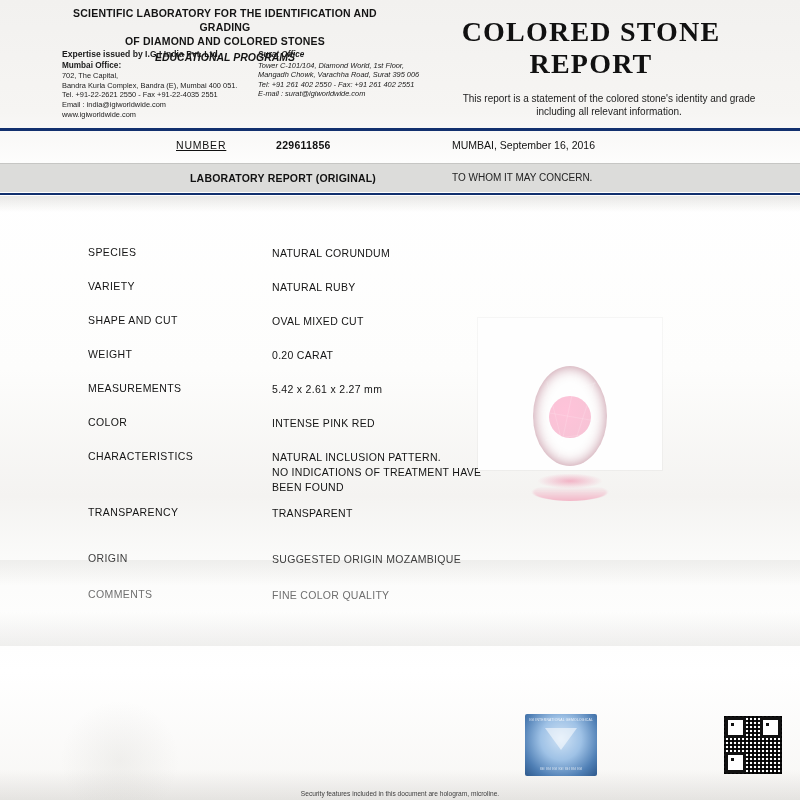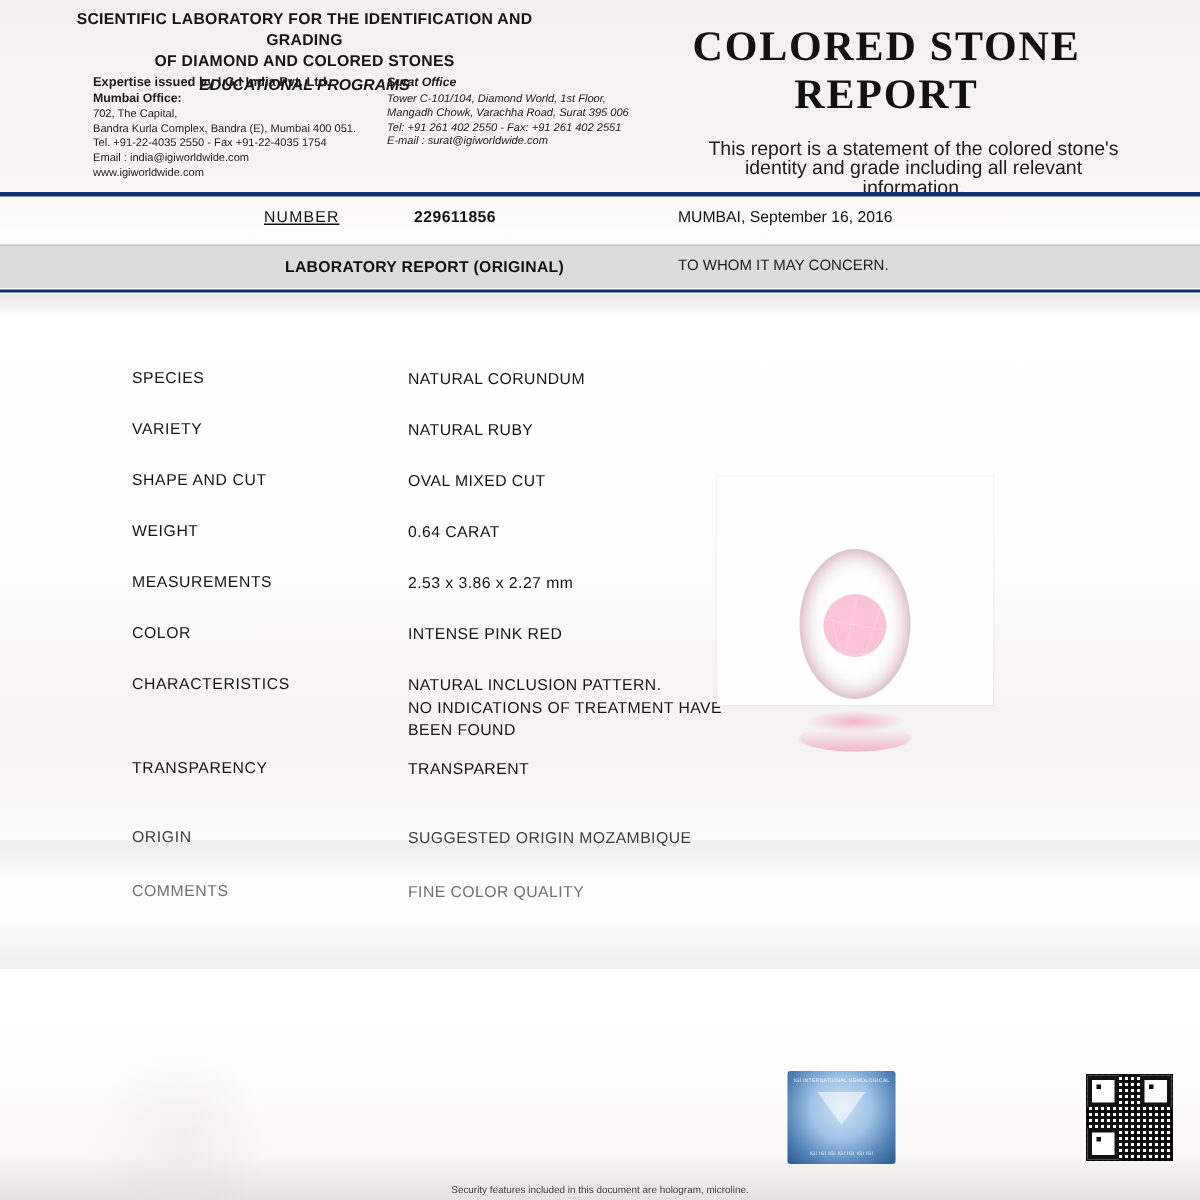--- a/index.html
+++ b/index.html
@@ -35,21 +35,21 @@
   .band.b4 { top: 770px; height: 30px; background: linear-gradient(180deg, rgba(255,255,255,0), rgba(195,193,189,.35)); }
 
   .header {
     position: absolute;
     left: 0; top: 0;
     width: 800px;
     height: 128px;
   }
   .hdr-left {
     position: absolute;
-    left: 38px; top: 6px;
+    left: 60px; top: 6px;
     width: 330px;
     text-align: center;
   }
   .hdr-left .l1 {
     font-size: 10.5px;
     font-weight: bold;
     letter-spacing: .2px;
     line-height: 14px;
     color: #141414;
   }
@@ -70,21 +70,21 @@
   .hdr-right .title {
     font-family: "Liberation Serif", serif;
     font-size: 28px;
     font-weight: bold;
     letter-spacing: 1.2px;
     line-height: 32px;
     color: #111;
   }
   .hdr-right .statement {
     margin-top: 12px;
-    font-size: 13px;
+    font-size: 10px;
     line-height: 13px;
     color: #1c1c1c;
     margin-left: 36px;
   }
 
   .office {
     position: absolute;
     font-size: 7.4px;
     line-height: 9.6px;
     color: #1a1a1a;
@@ -342,21 +342,21 @@
       <div class="title" style="white-space:pre-line">COLORED STONE
 REPORT</div>
       <div class="statement">This report is a statement of the colored stone's identity and grade including all relevant information.</div>
     </div>
 
     <div class="office left">
       <span class="oname">Expertise issued by I.G.I India Pvt. Ltd.</span>
       <span class="osub">Mumbai Office:</span>
       <div>702, The Capital,</div>
       <div>Bandra Kurla Complex, Bandra (E), Mumbai 400 051.</div>
-      <div>Tel. +91-22-4035 2550 - Fax +91-22-4035 1754</div>
+      <div>Tel. +91-22-2621 2550 - Fax +91-22-4035 2551</div>
       <div>Email : india@igiworldwide.com</div>
       <div>www.igiworldwide.com</div>
     </div>
 
     <div class="office right">
       <span class="osub">Surat Office</span>
       <div>Tower C-101/104, Diamond World, 1st Floor,</div>
       <div>Mangadh Chowk, Varachha Road, Surat 395 006</div>
       <div>Tel: +91 261 402 2550 - Fax: +91 261 402 2551</div>
       <div>E-mail : surat@igiworldwide.com</div>
@@ -386,25 +386,25 @@
     <div class="row">
       <span class="k">VARIETY</span>
       <span class="v">NATURAL RUBY</span>
     </div>
     <div class="row">
       <span class="k">SHAPE AND CUT</span>
       <span class="v">OVAL MIXED CUT</span>
     </div>
     <div class="row">
       <span class="k">WEIGHT</span>
-      <span class="v">0.64 CARAT</span>
+      <span class="v">0.20 CARAT</span>
     </div>
     <div class="row">
       <span class="k">MEASUREMENTS</span>
-      <span class="v">2.53 x 3.86 x 2.27 mm</span>
+      <span class="v">5.42 x 2.61 x 2.27 mm</span>
     </div>
     <div class="row">
       <span class="k">COLOR</span>
       <span class="v">INTENSE PINK RED</span>
     </div>
     <div class="row tall">
       <span class="k">CHARACTERISTICS</span>
       <span class="v" style="white-space:pre-line">NATURAL INCLUSION PATTERN.
 NO INDICATIONS OF TREATMENT HAVE
 BEEN FOUND</span>

